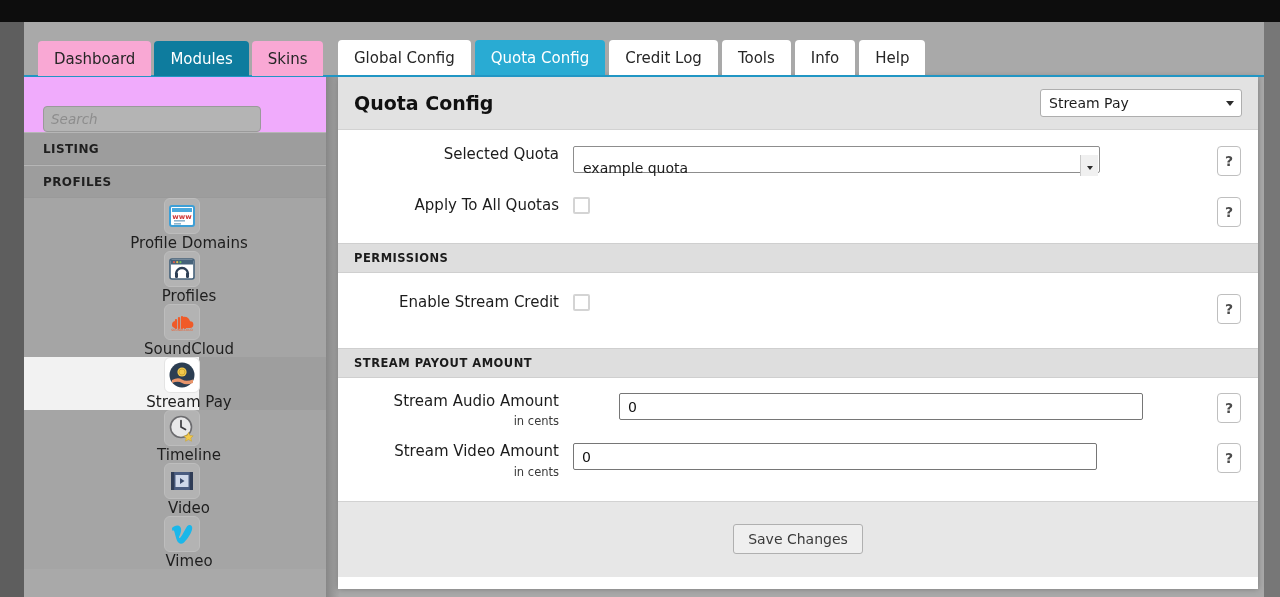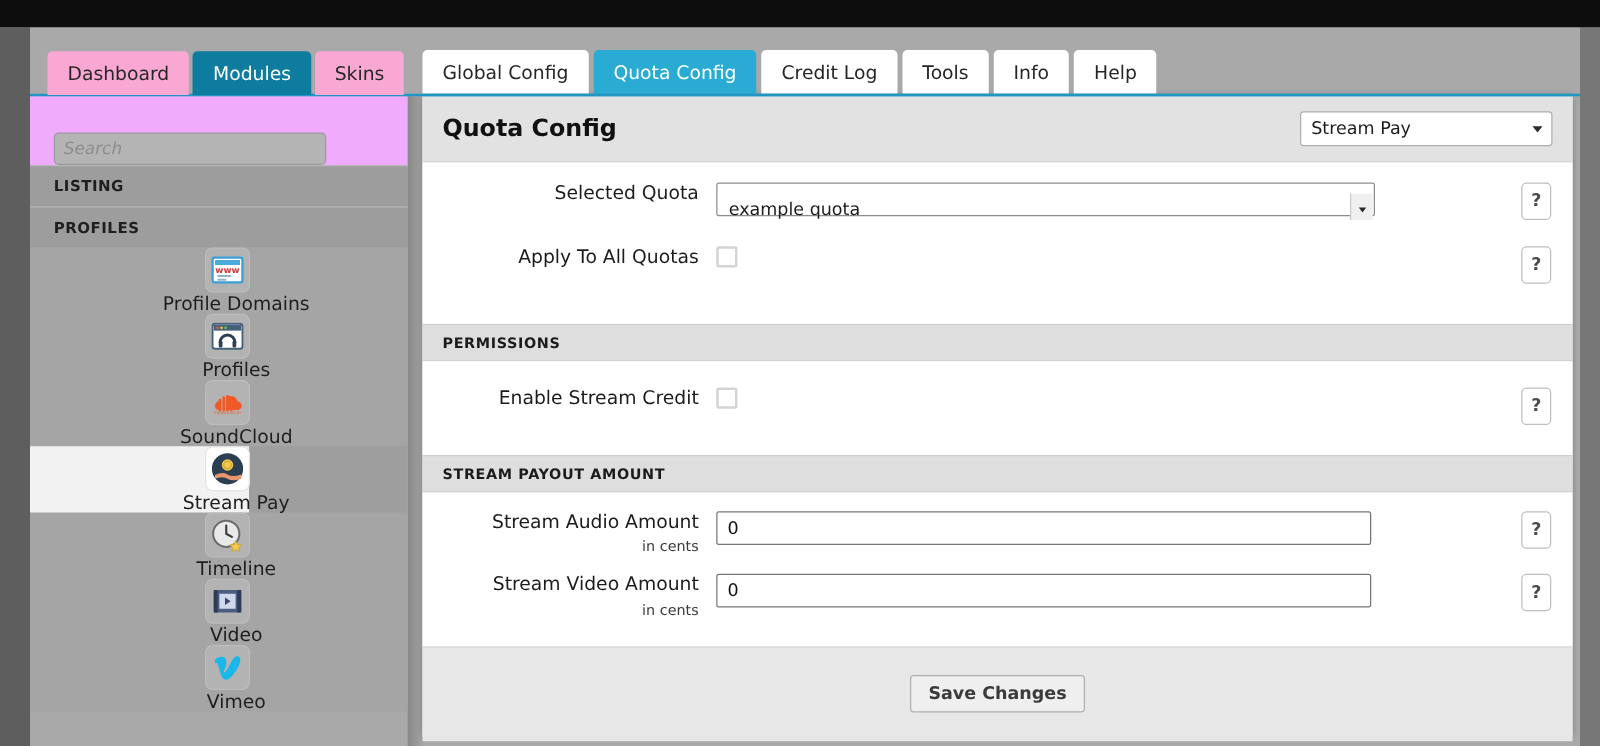--- a/index.html
+++ b/index.html
@@ -384,21 +384,21 @@
     justify-content: center;
   }
   .save-btn {
     height: 30px;
     padding: 0 14px;
     background: #efefef;
     border: 1px solid #b0b0b0;
     border-radius: 3px;
     font-family: "DejaVu Sans", "Liberation Sans", sans-serif;
     font-size: 14px;
-    font-weight: bold;
+    font-weight: normal;
     color: #3b3b3b;
     cursor: pointer;
   }
 </style>
 </head>
 <body>
 
 <div class="screen">
 
   <div class="top-black-bar"></div>
@@ -546,21 +546,21 @@
             <span class="caret-box">
                 <span class="caret-sm"></span>
               </span>
           </div>
         </div>
         <div class="row-help">
           <div class="help-btn">?</div>
         </div>
       </div>
 
-      <div class="form-row" style="padding-top:21px; padding-bottom:32px;">
+      <div class="form-row" style="padding-top:21px; padding-bottom:16px;">
         <div class="row-label">Apply To All Quotas</div>
         <div class="row-field">
           <div class="checkbox"></div>
         </div>
         <div class="row-help">
           <div class="help-btn">?</div>
         </div>
       </div>
 
       <div class="section-band">PERMISSIONS</div>
@@ -570,21 +570,21 @@
         <div class="row-field">
           <div class="checkbox"></div>
         </div>
         <div class="row-help">
           <div class="help-btn">?</div>
         </div>
       </div>
 
       <div class="section-band">STREAM PAYOUT AMOUNT</div>
 
-      <div class="form-row" style="padding-top:15px;">
+      <div class="form-row" style="padding-top:15px;gap:46px;">
         <div class="row-label">
           <span>Stream Audio Amount</span>
           <span class="row-sublabel">in cents</span>
         </div>
         <div class="row-field">
           <input class="text-input" type="text" value="0" style="">
         </div>
         <div class="row-help">
           <div class="help-btn">?</div>
         </div>

